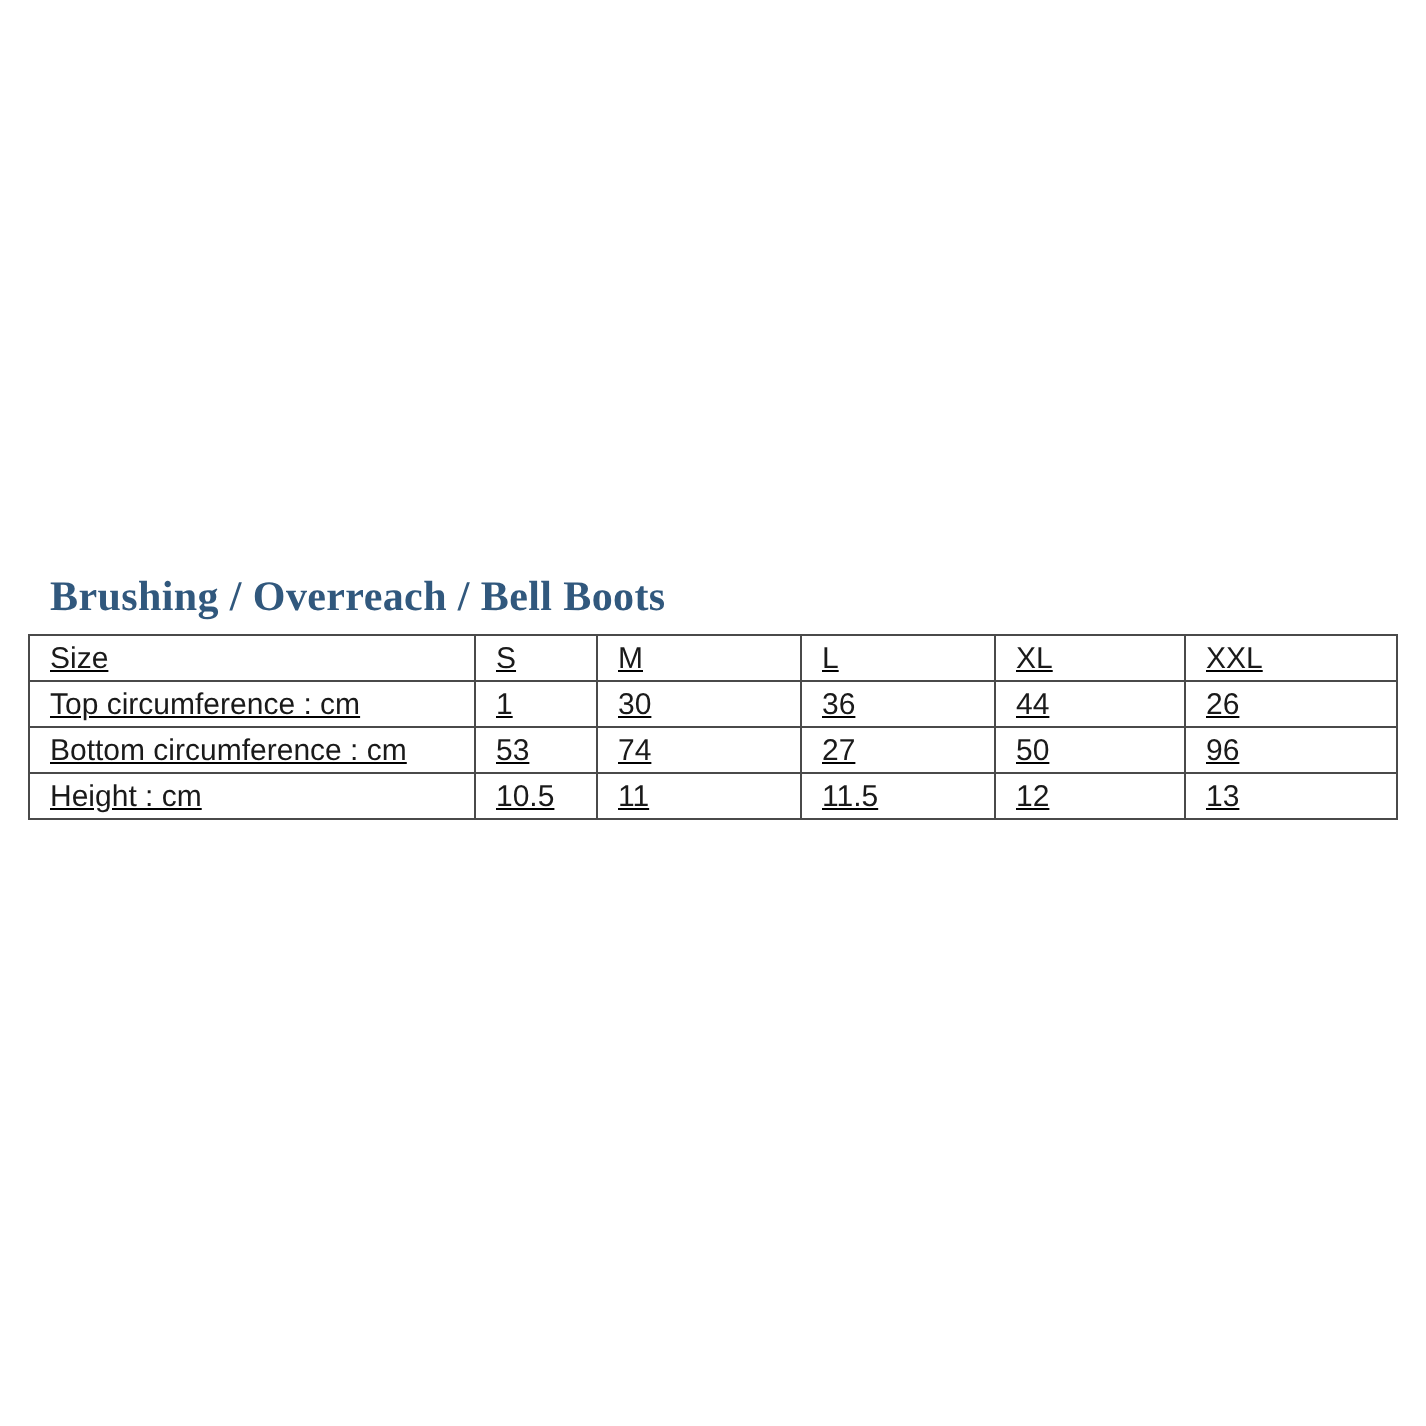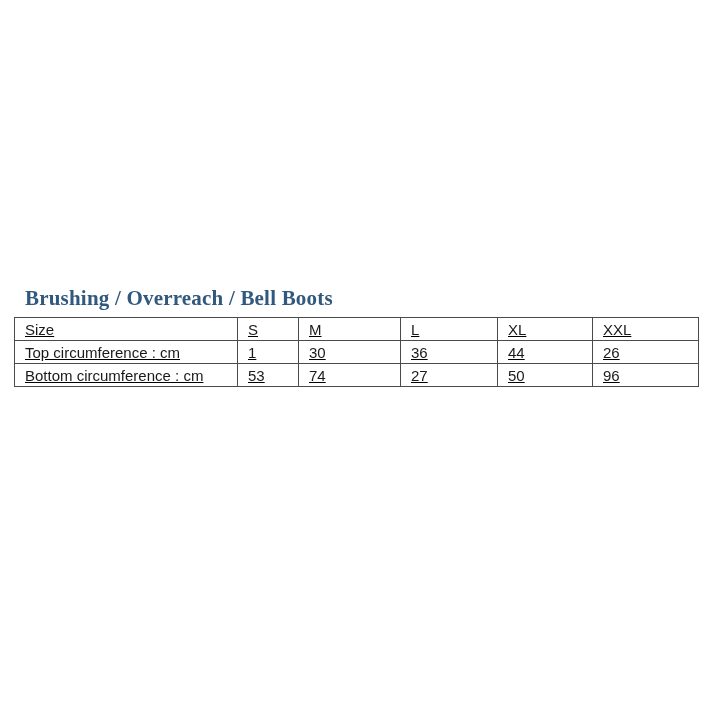--- a/index.html
+++ b/index.html
@@ -84,16 +84,24 @@
         <td>26</td>
       </tr>
       <tr>
         <td>Bottom circumference : cm</td>
         <td>53</td>
         <td>74</td>
         <td>27</td>
         <td>50</td>
         <td>96</td>
       </tr>
+      <tr>
+        <td>Height : cm</td>
+        <td>10.5</td>
+        <td>11</td>
+        <td>11.5</td>
+        <td>12</td>
+        <td>13</td>
+      </tr>
     </tbody>
   </table>
 
 </div>
 
 </body></html>

